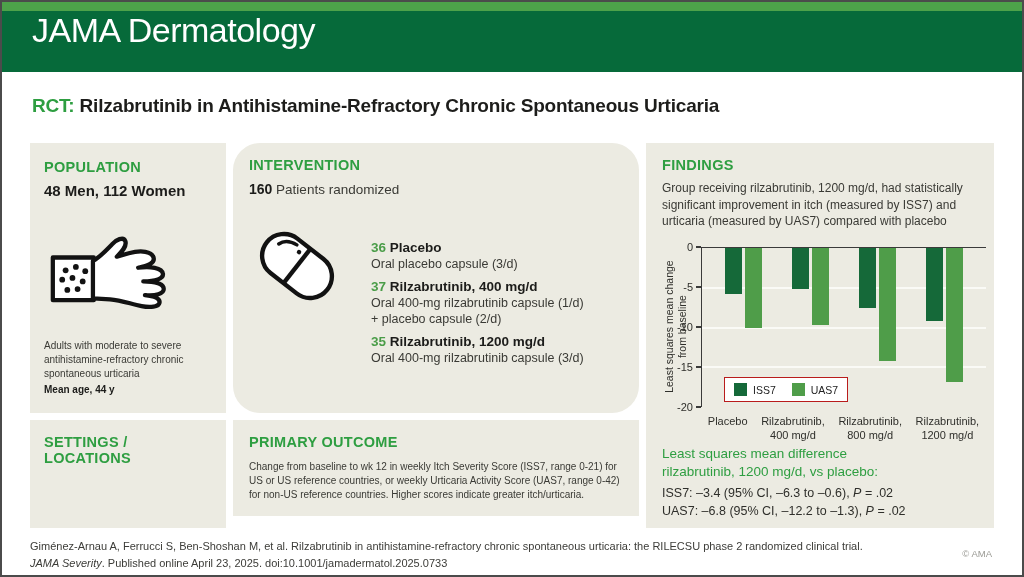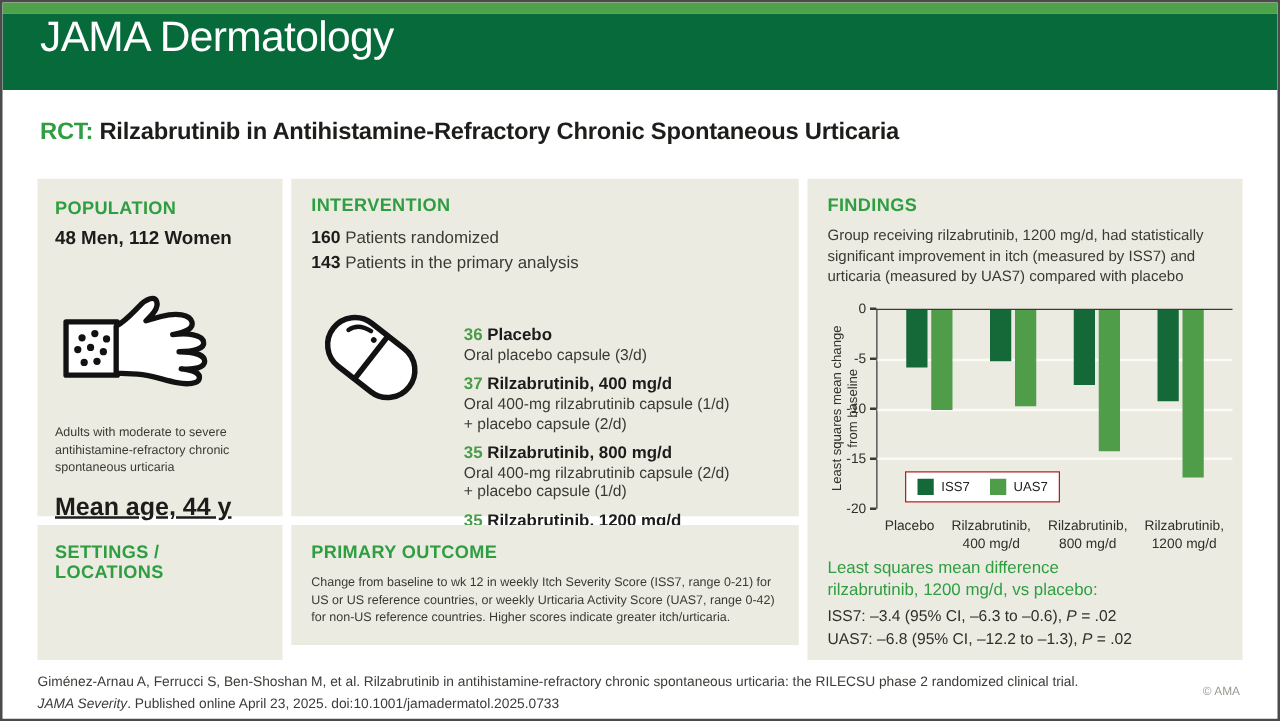--- a/index.html
+++ b/index.html
@@ -9,34 +9,34 @@
   .strip { height:9px; background:#4DA24A; }
   .header { height:61px; background:#066A3A; display:flex; padding-left:30px; }
   .header h1 { margin:0; color:#fff; font-size:34px; font-weight:400; letter-spacing:-0.5px; }
 
   .titlebar { margin:23px 30px 0 30px; font-size:19px; font-weight:700; color:#1d1d1b; letter-spacing:-0.2px; }
   .titlebar .tag { color:#2E9E41; }
 
   .panel { position:absolute; background:#ECEBE2; box-sizing:border-box; }
   .p-pop   { left:28px;  top:141px; width:196px; height:270px; padding:16px 14px; }
   .p-set   { left:28px;  top:418px; width:196px; height:108px; padding:14px 14px; }
-  .p-int   { left:231px; top:141px; width:406px; height:270px; padding:14px 16px; }
+  .p-int   { left:231px; top:141px; width:406px; height:270px; padding:14px 16px;border-radius:27px; }
   .p-out   { left:231px; top:418px; width:406px; height:96px; padding:14px 16px; }
   .p-find  { left:644px; top:141px; width:348px; height:385px; padding:14px 16px; }
 
   .heading { color:#2E9E41; font-weight:700; font-size:14.5px; letter-spacing:0.3px; margin:0 0 7px 0; }
   .bold-line { font-weight:700; font-size:15px; color:#1c1c1a; }
   .body-text { font-size:10px; color:#3a3a35; line-height:1.38; }
   .preline { white-space:pre-line; }
   .num-green { color:#4A9D48; font-weight:700; }
 
   
   .hand-wrap { margin:26px 0 16px 2px; width:128px; }
   .p-pop .desc { margin-top:4px; }
-  .p-pop .mean-age { margin-top:14px; font-size:20px;text-decoration:underline; }
+  .p-pop .mean-age { margin-top:4px; font-size:10px; }
 
   
   .set-row { display:flex; align-items:center; margin-top:10px; }
   .globe-wrap { width:54px; height:54px; margin-left:8px; flex:none; }
   .set-text { margin-left:20px; font-size:14.5px; line-height:1.3; }
 
   
   .count-line { font-size:13.5px; color:#3a3a35; line-height:1.42; }
   .count-line b { color:#1c1c1a; font-size:14px; }
   .arm-section { display:flex; margin-top:12px; }
@@ -109,21 +109,20 @@
     <div class="bold-line mean-age">Mean age, 44 y</div>
   </div>
 
   <div class="panel p-set">
     <div class="heading">SETTINGS / LOCATIONS</div>
   </div>
 
   <div class="panel p-int">
     <div class="heading">INTERVENTION</div>
     <div class="count-line"><b>160</b><span> Patients randomized</span></div>
-    <div class="count-line"><b>143</b><span> Patients in the primary analysis</span></div>
     <div class="arm-section">
       <div class="pill-wrap">
         <svg viewBox="0 0 110 110" width="96" height="96">
           <g transform="rotate(38 55 55)">
             <rect class="stroke" x="11" y="30" width="88" height="50" rx="25" stroke-width="5"></rect>
             <line x1="55" y1="30" x2="55" y2="80" stroke="#121212" stroke-width="5"></line>
             <path d="M23,48 C25,41 31,37 40,36" fill="none" stroke="#121212" stroke-width="4" stroke-linecap="round"></path>
             <circle cx="47" cy="41" r="2.6" fill="#121212"></circle>
           </g>
         </svg>
@@ -132,25 +131,20 @@
         <div class="arm">
           <div class="arm-title"><span class="num-green">36</span><span> Placebo</span></div>
           <div class="arm-desc preline">Oral placebo capsule (3/d)</div>
         </div>
         <div class="arm">
           <div class="arm-title"><span class="num-green">37</span><span> Rilzabrutinib, 400 mg/d</span></div>
           <div class="arm-desc preline">Oral 400-mg rilzabrutinib capsule (1/d)
 + placebo capsule (2/d)</div>
         </div>
         <div class="arm">
-          <div class="arm-title"><span class="num-green">35</span><span> Rilzabrutinib, 800 mg/d</span></div>
-          <div class="arm-desc preline">Oral 400-mg rilzabrutinib capsule (2/d)
-+ placebo capsule (1/d)</div>
-        </div>
-        <div class="arm">
           <div class="arm-title"><span class="num-green">35</span><span> Rilzabrutinib, 1200 mg/d</span></div>
           <div class="arm-desc preline">Oral 400-mg rilzabrutinib capsule (3/d)</div>
         </div>
       </div>
     </div>
   </div>
 
   <div class="panel p-out">
     <div class="heading">PRIMARY OUTCOME</div>
     <div class="body-text" style="margin-top:10px; width:375px;">Change from baseline to wk 12 in weekly Itch Severity Score (ISS7, range 0-21) for US or US reference countries, or weekly Urticaria Activity Score (UAS7, range 0-42) for non-US reference countries. Higher scores indicate greater itch/urticaria.</div>

